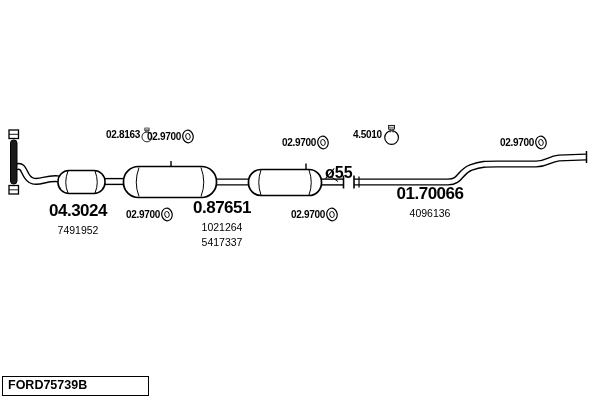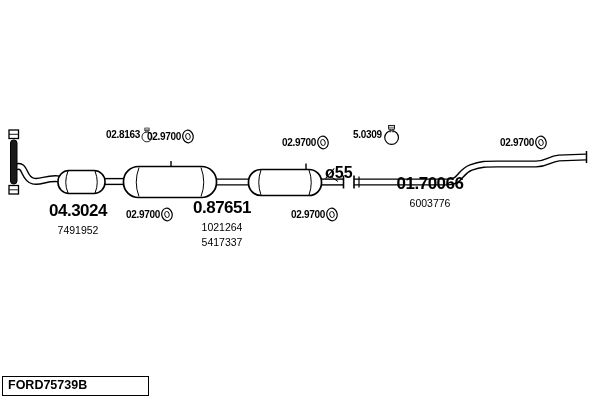--- a/index.html
+++ b/index.html
@@ -108,21 +108,21 @@
     <span class="fcode">02.9700</span>
     <svg width="22" height="25" viewBox="0 0 22 25">
       <g transform="rotate(-10 11 12.5)">
         <ellipse cx="11" cy="12.5" rx="8.3" ry="10" fill="none" stroke="#000" stroke-width="1.9"></ellipse>
         <ellipse cx="11" cy="12.5" rx="3.6" ry="4.8" fill="none" stroke="#000" stroke-width="1.4"></ellipse>
       </g>
     </svg>
   </div>
 
   <div class="fitting" style="left:353px; top:121px;">
-    <span class="fcode">5.0309</span>
+    <span class="fcode">4.5010</span>
     <svg width="26" height="28" viewBox="0 0 26 28">
       <rect x="9" y="1" width="8" height="5" fill="#fff" stroke="#000" stroke-width="1.2"></rect>
       <line x1="9" y1="3.5" x2="17" y2="3.5" stroke="#000" stroke-width="0.8"></line>
       <line x1="11" y1="6" x2="11" y2="10.5" stroke="#000" stroke-width="1.2"></line>
       <line x1="15" y1="6" x2="15" y2="10.5" stroke="#000" stroke-width="1.2"></line>
       <circle cx="13" cy="17.5" r="9.3" fill="none" stroke="#000" stroke-width="1.6"></circle>
     </svg>
   </div>
 
   <div class="fitting" style="left:500px; top:130px;">
@@ -159,23 +159,23 @@
     <div class="pcode">04.3024</div>
     <div class="pref">7491952</div>
   </div>
 
   <div class="part" style="left:172px; top:198px; width:100px;">
     <div class="pcode">0.87651</div>
     <div class="pref">1021264</div>
     <div class="pref">5417337</div>
   </div>
 
-  <div class="part" style="left:380px; top:174px; width:100px;">
+  <div class="part" style="left:380px; top:184px; width:100px;">
     <div class="pcode">01.70066</div>
-    <div class="pref">6003776</div>
+    <div class="pref">4096136</div>
   </div>
 
   <div class="dia">ø55</div>
 
   <div class="codebox">
     <span>FORD75739B</span>
   </div>
 
 </div>
 

